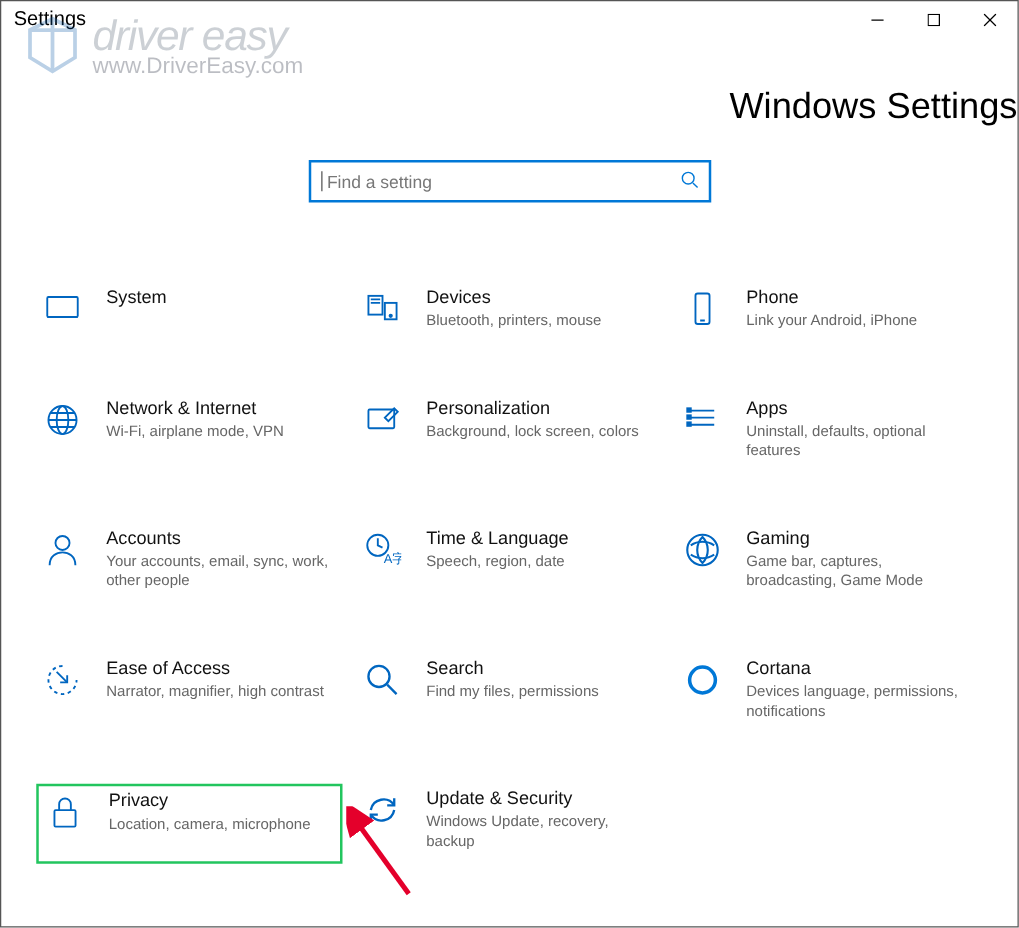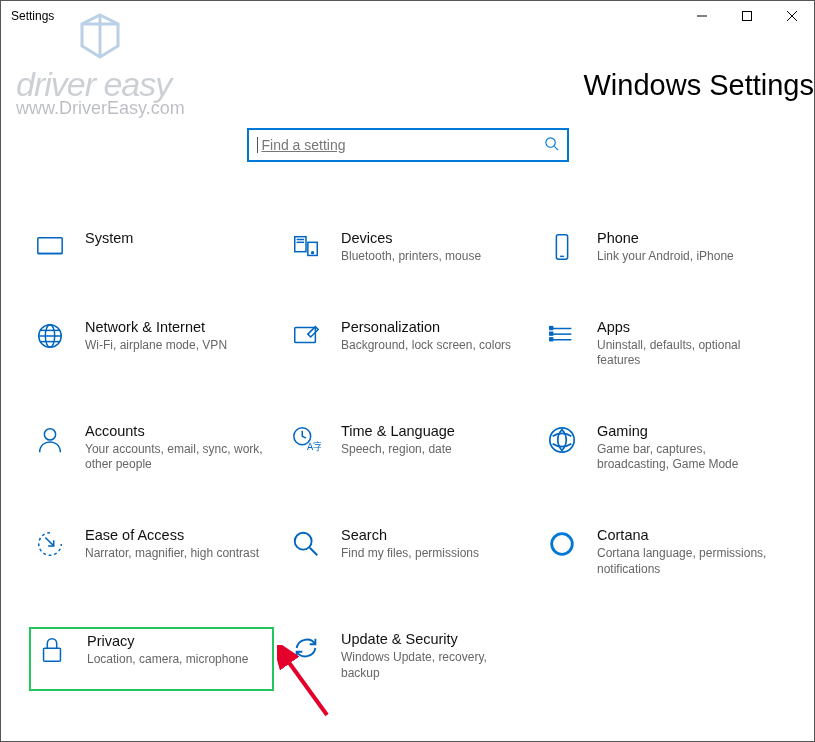--- a/index.html
+++ b/index.html
@@ -10,42 +10,41 @@
     height: 742px;
     overflow: hidden;
     position: relative;
     border: 1px solid #555;
   }
   .titlebar {
     height: 30px;
     display: flex;
     align-items: center;
     padding-left: 10px;
-    font-size: 12px;
+    font-size: 16px;
     color: #000;
   }
   .titlebar .spacer { flex: 1; }
   .winbtn {
     width: 45px;
     height: 30px;
     display: flex;
     align-items: center;
     justify-content: center;
     color: #111;
   }
   .watermark {
     position: absolute;
     left: 15px;
     top: 10px;
     opacity: 0.28;
     display: flex;
     align-items: center;
     gap: 6px;
     pointer-events: none;
-    flex-direction: column;
   }
   .wm-text { display:flex; flex-direction:column; line-height:0.9;}
   .wm-title {
     font-family: "Segoe UI", Arial, sans-serif;
     font-size: 34px;
     font-style: italic;
     color: #4a5a6a;
     letter-spacing: -1px;
   }
   .wm-sub {
@@ -72,21 +71,20 @@
     align-items: center;
     padding: 0 8px;
     font-size: 14px;
     color: #666;
   }
   .search-ph {
     flex: 1;
     color: #777;
     border-left: 1px solid #555;
     padding-left: 4px;
-    text-decoration: underline;
   }
   .search-icon { color:#0078d7; }
   .grid {
     display: grid;
     grid-template-columns: repeat(3, 1fr);
     gap: 40px 11px;
     padding: 64px 28px 0 28px;
   }
   .tile {
     display: flex;
@@ -96,21 +94,20 @@
     padding: 4px 2px 10px 4px;
   }
   .tile-icon {
     width: 34px;
     height: 34px;
     flex-shrink: 0;
     display: flex;
     align-items: center;
     justify-content: center;
     color: #0f766e;
-    font-family: Liberation Mono, monospace;
   }
   .tile-icon svg { width: 30px; height: 30px; }
   .tile-text { padding-top: 0px; }
   .tile-title {
     font-size: 14.5px;
     color: #111;
     margin-bottom: 3px;
   }
   .tile-desc {
     font-size: 12px;
@@ -339,21 +336,21 @@
   </div>
 
   <div class="tile">
     <div class="tile-icon">
       <svg viewBox="0 0 32 32" fill="none" stroke="#0078d7" stroke-width="3">
           <circle cx="16" cy="16" r="11"></circle>
         </svg>
     </div>
     <div class="tile-text">
         <div class="tile-title">Cortana</div>
-        <div class="tile-desc">Cortana language, permissions, notifications</div>
+        <div class="tile-desc">Devices language, permissions, notifications</div>
       </div>
   </div>
 
   <div class="tile highlight">
     <div class="tile-icon">
       <svg viewBox="0 0 32 32" fill="none" stroke="#0066c0" stroke-width="1.6">
           <rect x="7" y="14" width="18" height="14" rx="1"></rect>
           <path d="M11 14 L11 9 A5 5 0 0 1 21 9 L21 14"></path>
         </svg>
     </div>

